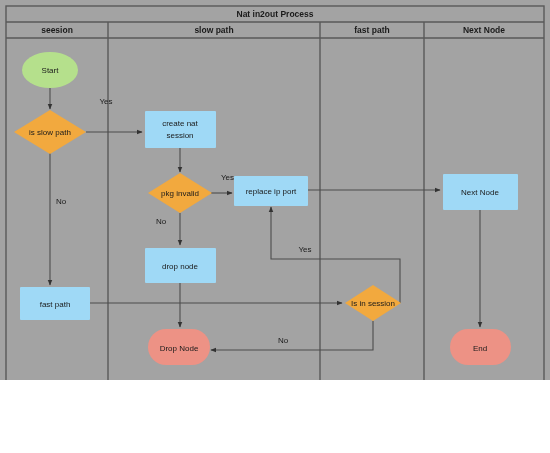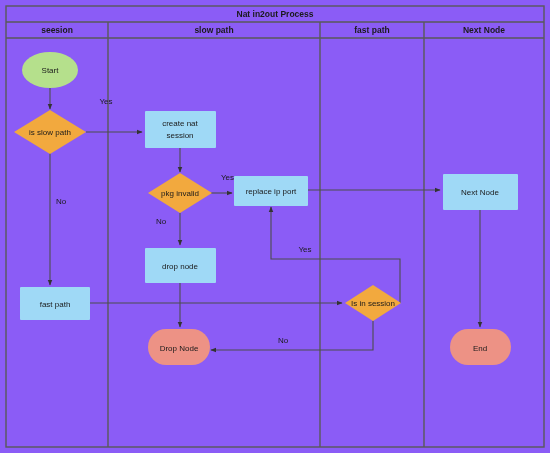--- a/index.html
+++ b/index.html
@@ -4,22 +4,22 @@
 <style>
   html, body {
     margin: 0;
     padding: 0;
     background: #ffffff;
     font-family: "Liberation Sans", sans-serif;
   }
   #canvas {
     position: relative;
     width: 550px;
-    height: 453px;
-    background: #8b5cf6;
+    height: 380px;
+    background: #a3a3a3;
     overflow: hidden;
   }
   #flow-svg {
     position: absolute;
     left: 0;
     top: 0;
     width: 550px;
     height: 453px;
   }
   .lane-title-text,

